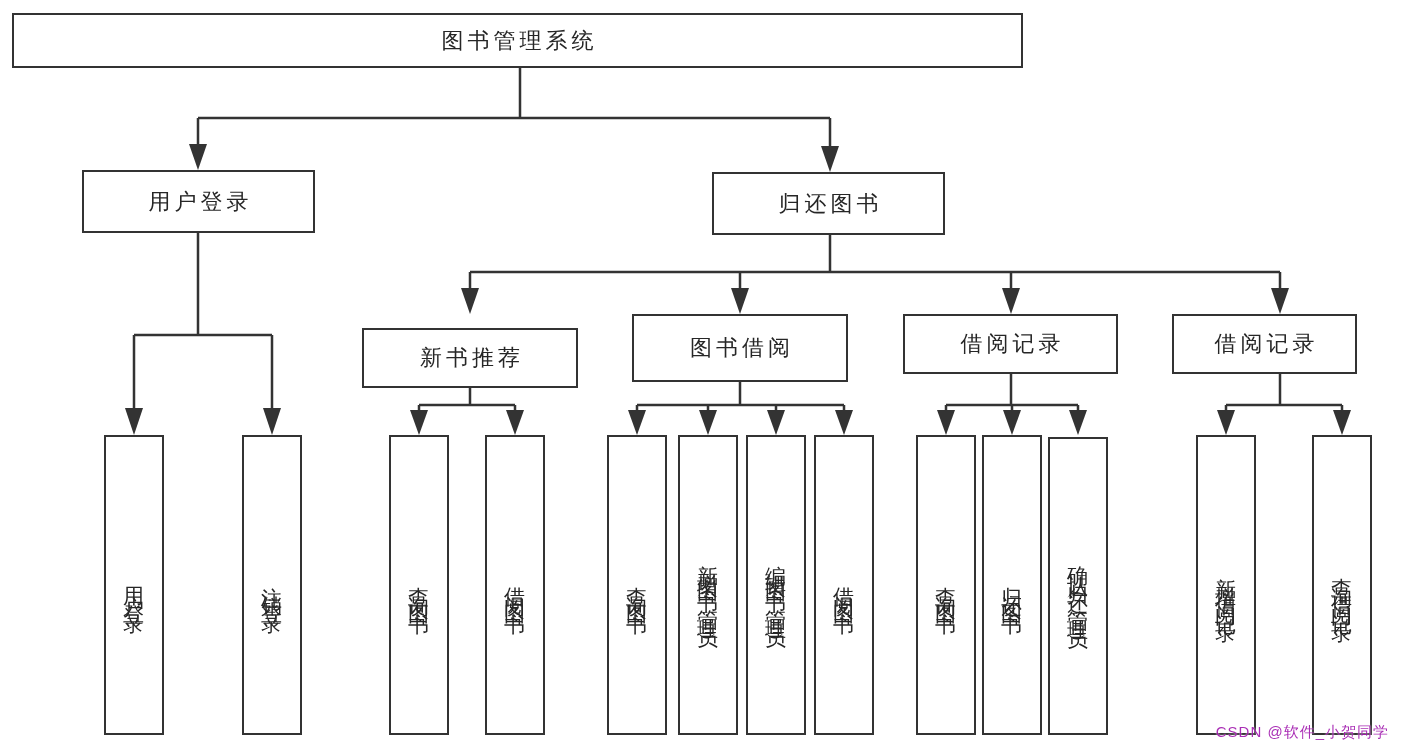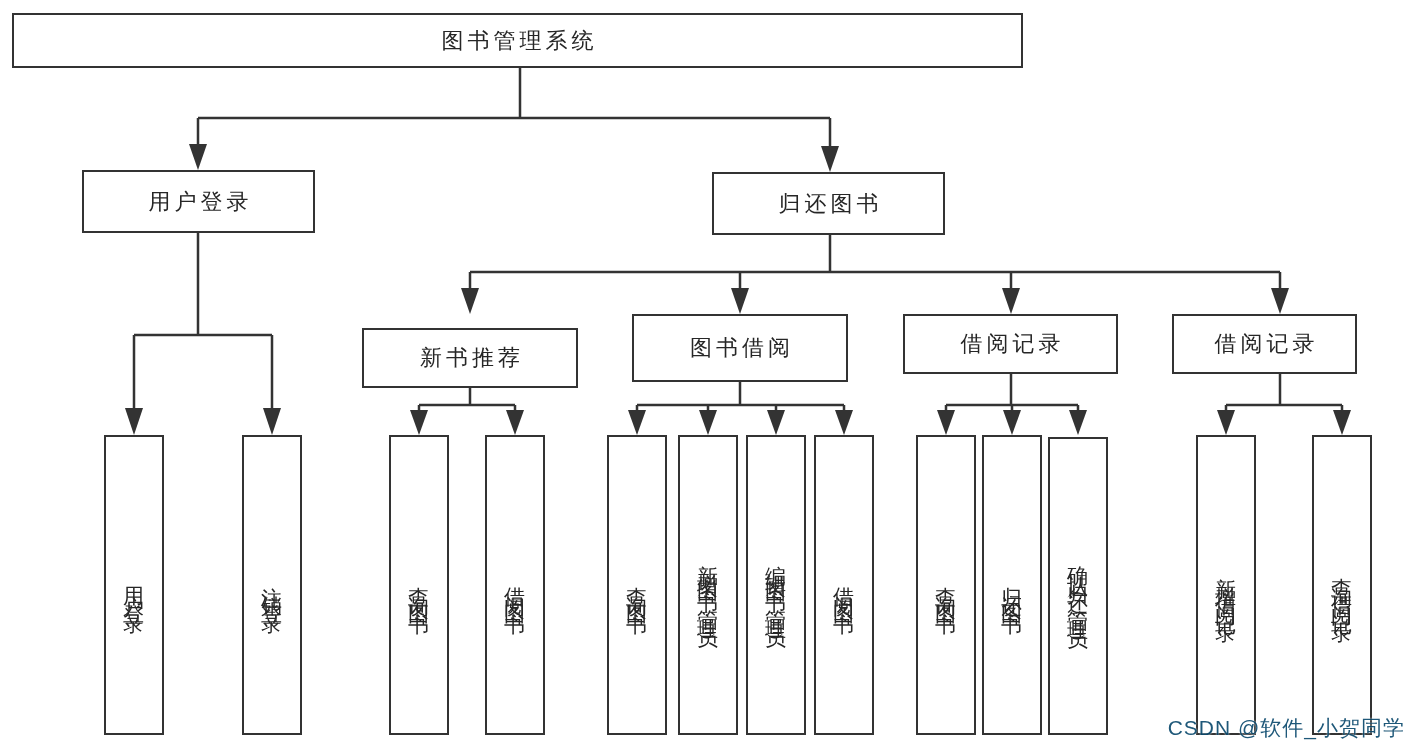--- a/index.html
+++ b/index.html
@@ -20,22 +20,22 @@
   .hbox span {
     font-size: 22px; color: #262626; letter-spacing: 4px;
     text-indent: 4px; white-space: nowrap;
   }
   .vbox span {
     writing-mode: vertical-rl; text-orientation: mixed;
     font-size: 21px; color: #262626; letter-spacing: 9px;
     line-height: 1.0; padding-top: 6px;
   }
   #watermark {
-    position: absolute; right: 0; bottom: 5px; z-index: 3;
-    font-size: 21px; color: #0c4a6e; opacity: 0.92;
+    position: absolute; right: 16px; bottom: 5px; z-index: 3;
+    font-size: 15px; color: #a21caf; opacity: 0.92;
     letter-spacing: 1px; white-space: nowrap;
     text-shadow: 0 0 2px #ffffff;
   }
 </style>
 </head>
 <body>
 
 <div id="canvas">
 
   <svg id="connectors" width="1405" height="747" viewBox="0 0 1405 747">

